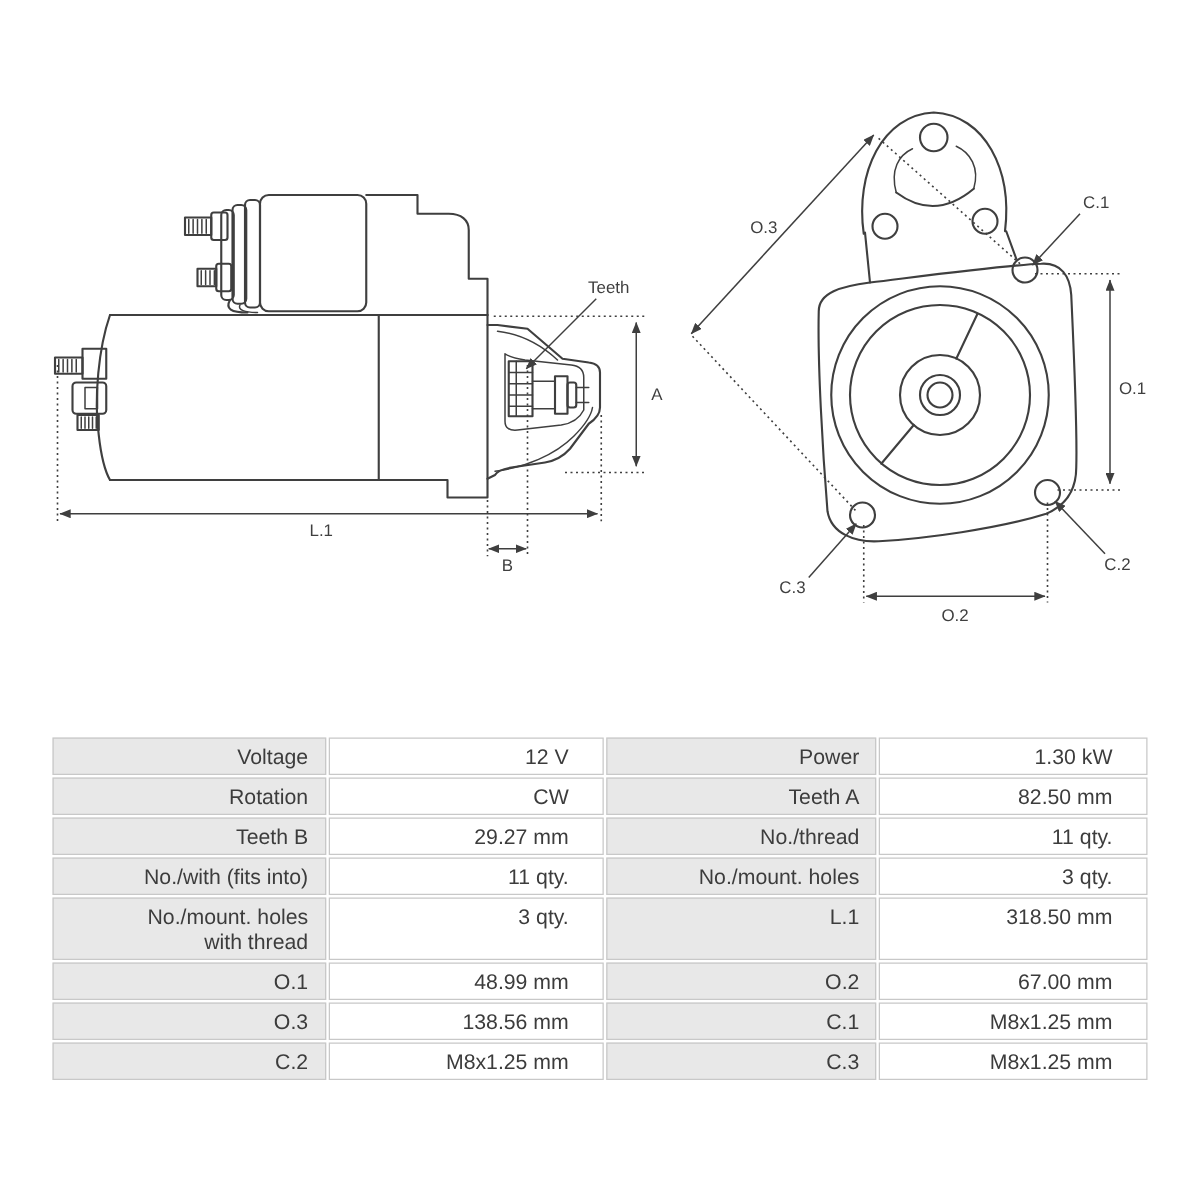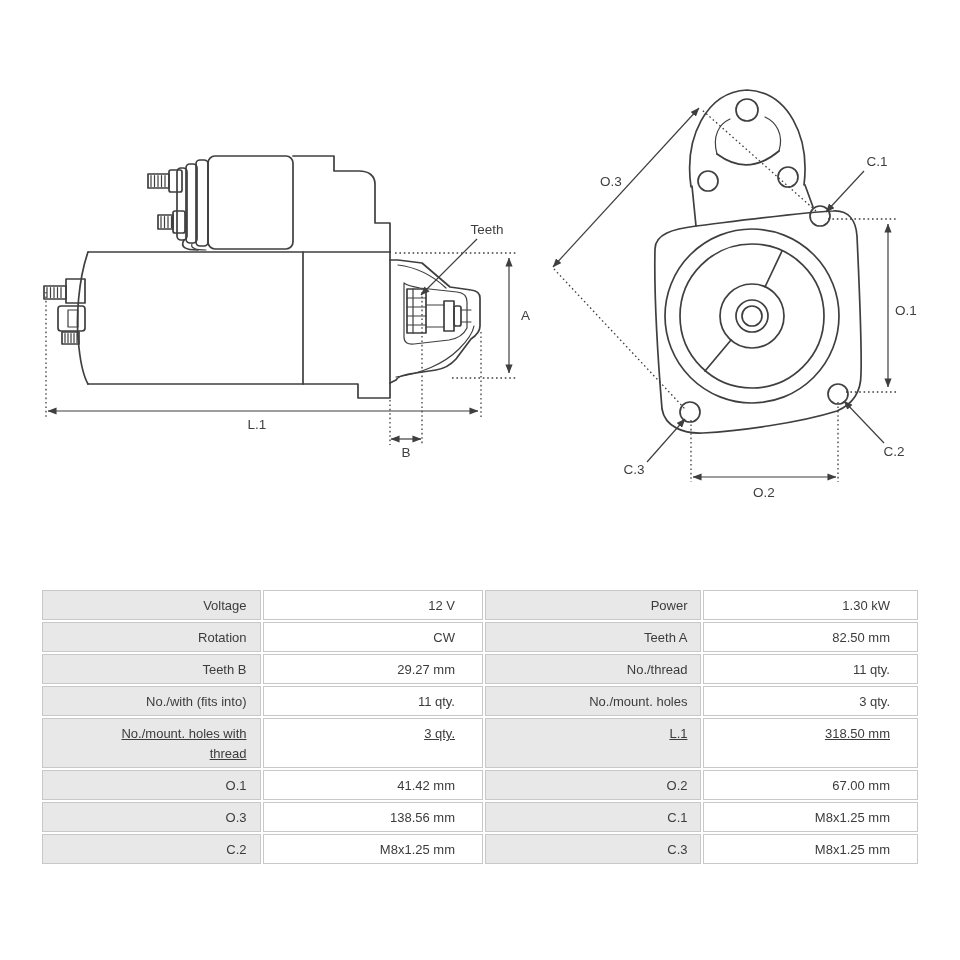--- a/index.html
+++ b/index.html
@@ -8,27 +8,27 @@
   .drawings{position:absolute;left:0;top:0;width:960px;height:565px;}
   
   .ol{fill:none;stroke:#3f3f3f;stroke-width:1.7;stroke-linecap:round;stroke-linejoin:round;}
   .thin{fill:none;stroke:#3f3f3f;stroke-width:1.2;stroke-linecap:round;stroke-linejoin:round;}
   .dim{fill:none;stroke:#3f3f3f;stroke-width:1.2;}
   .ext{fill:none;stroke:#3f3f3f;stroke-width:1.3;stroke-dasharray:1.6 2.8;}
   .lbl{font:13.5px "Liberation Sans",sans-serif;fill:#3f3f3f;}
   
   .spec-wrap{position:absolute;left:40px;top:588px;width:880px;}
   table.spec{width:100%;border-collapse:separate;border-spacing:2px;table-layout:fixed;
-             font-size:13px;color:#3c3c3c;}
+             font-size:17px;color:#3c3c3c;}
   table.spec td{border:1px solid #c8c8c8;vertical-align:top;padding-top:5px;padding-bottom:3px;
                 line-height:20px;text-align:right;overflow:hidden;}
   td.lab{background:#e8e8e8;padding-left:50px;padding-right:13px;}
   td.val{background:#ffffff;padding-left:8px;padding-right:27px;}
   tr.row{height:30px;}
-  tr.row-tall{height:46px;text-decoration:underline;}
+  tr.row-tall{height:46px;}
 </style>
 </head>
 <body>
 
 <div class="sheet">
 
   <svg class="drawings" viewBox="0 0 960 565">
     <defs>
       <marker id="arw" viewBox="0 0 10 8" markerWidth="9" markerHeight="7.2" refX="9.5" refY="4" orient="auto-start-reverse" markerUnits="userSpaceOnUse">
         <path d="M0,0 L10,4 L0,8 Z" fill="#3f3f3f"></path>
@@ -229,21 +229,21 @@
           <td class="val">3 qty.</td>
         </tr>
         <tr class="row-tall">
           <td class="lab">No./mount. holes with thread</td>
           <td class="val">3 qty.</td>
           <td class="lab">L.1</td>
           <td class="val">318.50 mm</td>
         </tr>
         <tr class="row">
           <td class="lab">O.1</td>
-          <td class="val">41.42 mm</td>
+          <td class="val">48.99 mm</td>
           <td class="lab">O.2</td>
           <td class="val">67.00 mm</td>
         </tr>
         <tr class="row">
           <td class="lab">O.3</td>
           <td class="val">138.56 mm</td>
           <td class="lab">C.1</td>
           <td class="val">M8x1.25 mm</td>
         </tr>
         <tr class="row">

